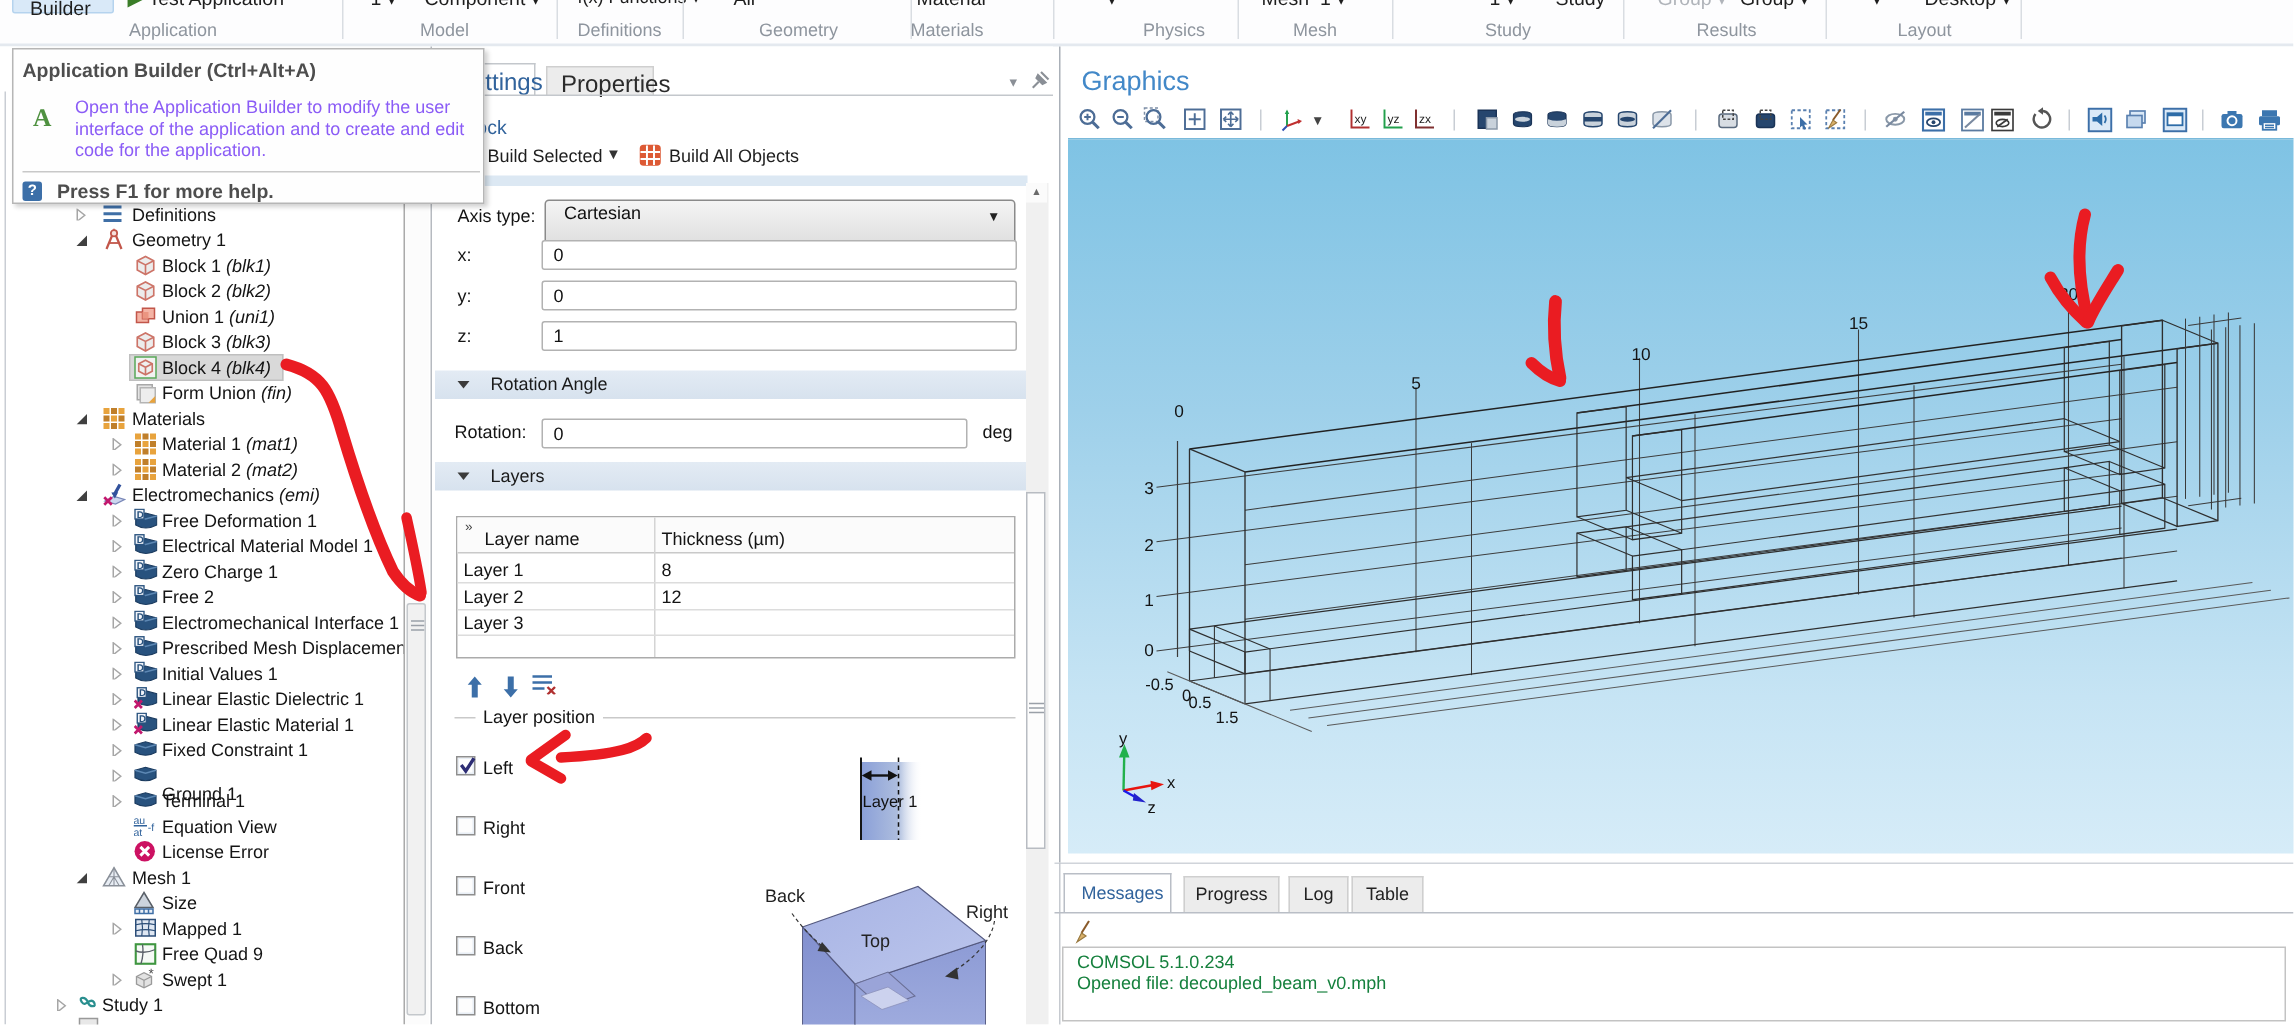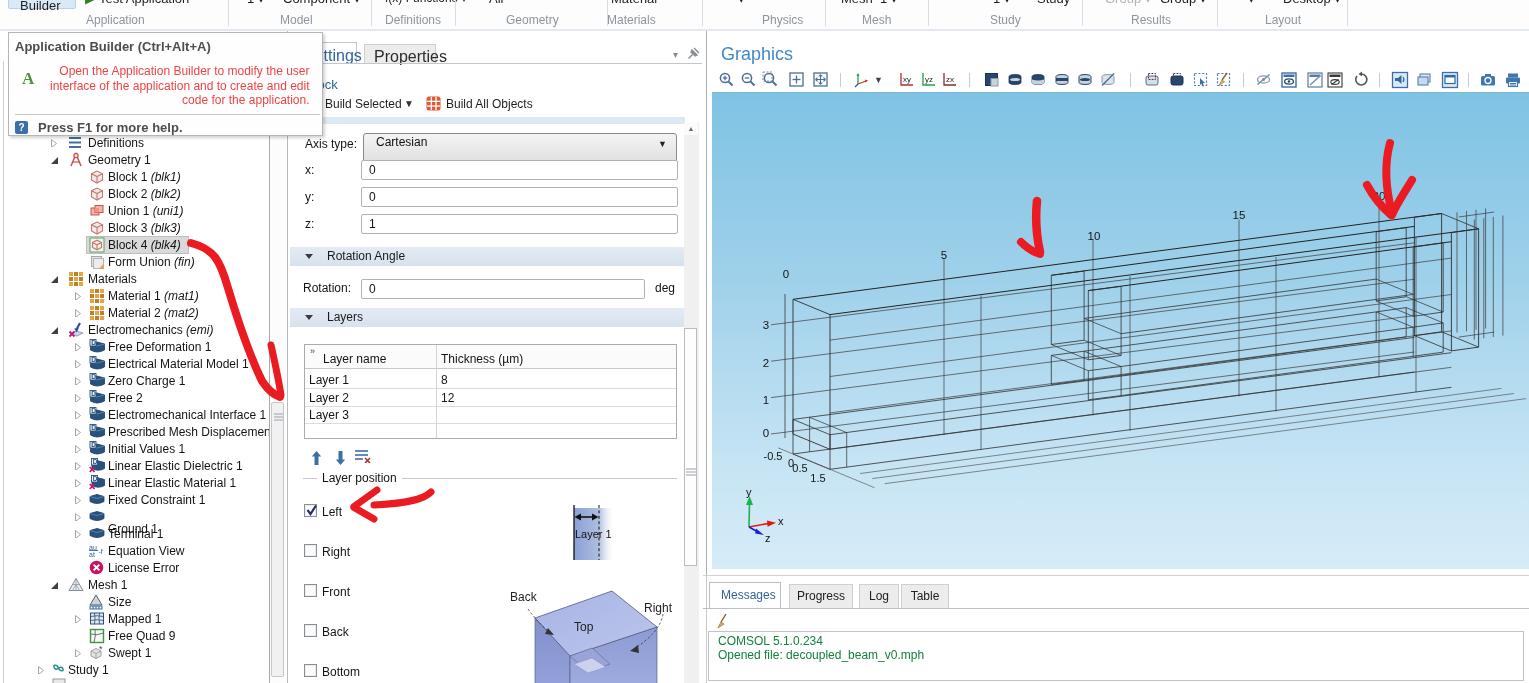--- a/index.html
+++ b/index.html
@@ -61,21 +61,21 @@
 #msgs { position:absolute; left:703px; top:575px; width:826px; height:108px; background:#ffffff; }
 #msgs .topline { position:absolute; left:0; top:0px; width:826px; height:1px; background:#d0d4da; }
 #tabMessages { position:absolute; left:6px; top:7px; width:72px; height:26px; background:#ffffff; border:1px solid #b9bec6; border-bottom:none; color:#31639c; font-size:12px; padding:5px 0 0 11px; z-index:2; }
 .mtab { position:absolute; top:9px; height:24px; background:#ececec; border:1px solid #cfcfcf; border-bottom:none; color:#222; font-size:12px; padding:4px 0 0 0; text-align:center; }
 #msgline { position:absolute; left:0; top:33px; width:826px; height:1px; background:#b9bec6; }
 #msgbox { position:absolute; left:5px; top:56px; width:816px; height:50px; border:1px solid #c3c3c3; background:#fff; font-size:12px; color:#15803d; padding:3px 0 0 9px; line-height:13.5px; }
 
 #tooltip { position:absolute; left:8px; top:32px; width:315px; height:104px; background:#fefefe; border:1px solid #b6b6b6; box-shadow:2px 2px 3px rgba(0,0,0,0.18); z-index:50; }
 #tooltip .title { position:absolute; left:6px; top:6px; font-size:13px; font-weight:bold; color:#4d4d4d; }
 #tooltip .aicon { position:absolute; left:13px; top:36px; font-size:17px; color:#4f9140; font-family:"Liberation Serif",serif; font-weight:bold; }
-#tooltip .body { position:absolute; left:41px; top:31px; font-size:12px; color:#ef4444; line-height:14.5px;text-align:right; }
+#tooltip .body { position:absolute; left:41px; top:31px; font-size:12px; color:#8b5cf6; line-height:14.5px; }
 #tooltip .sep { position:absolute; left:6px; top:81px; width:305px; height:1px; background:#c8c8c8; }
 #tooltip .qicon { position:absolute; left:6px; top:88px; width:13px; height:13px; background:#3c6fa8; color:#fff; font-size:10px; font-weight:bold; text-align:center; line-height:13px; border-radius:2px; }
 #tooltip .press { position:absolute; left:29px; top:87px; font-size:13px; font-weight:bold; color:#4d4d4d; }
 </style>
 </head>
 <body>
 <div id="page">
 
 <div id="ribbon">
   <div id="builderbtn">

